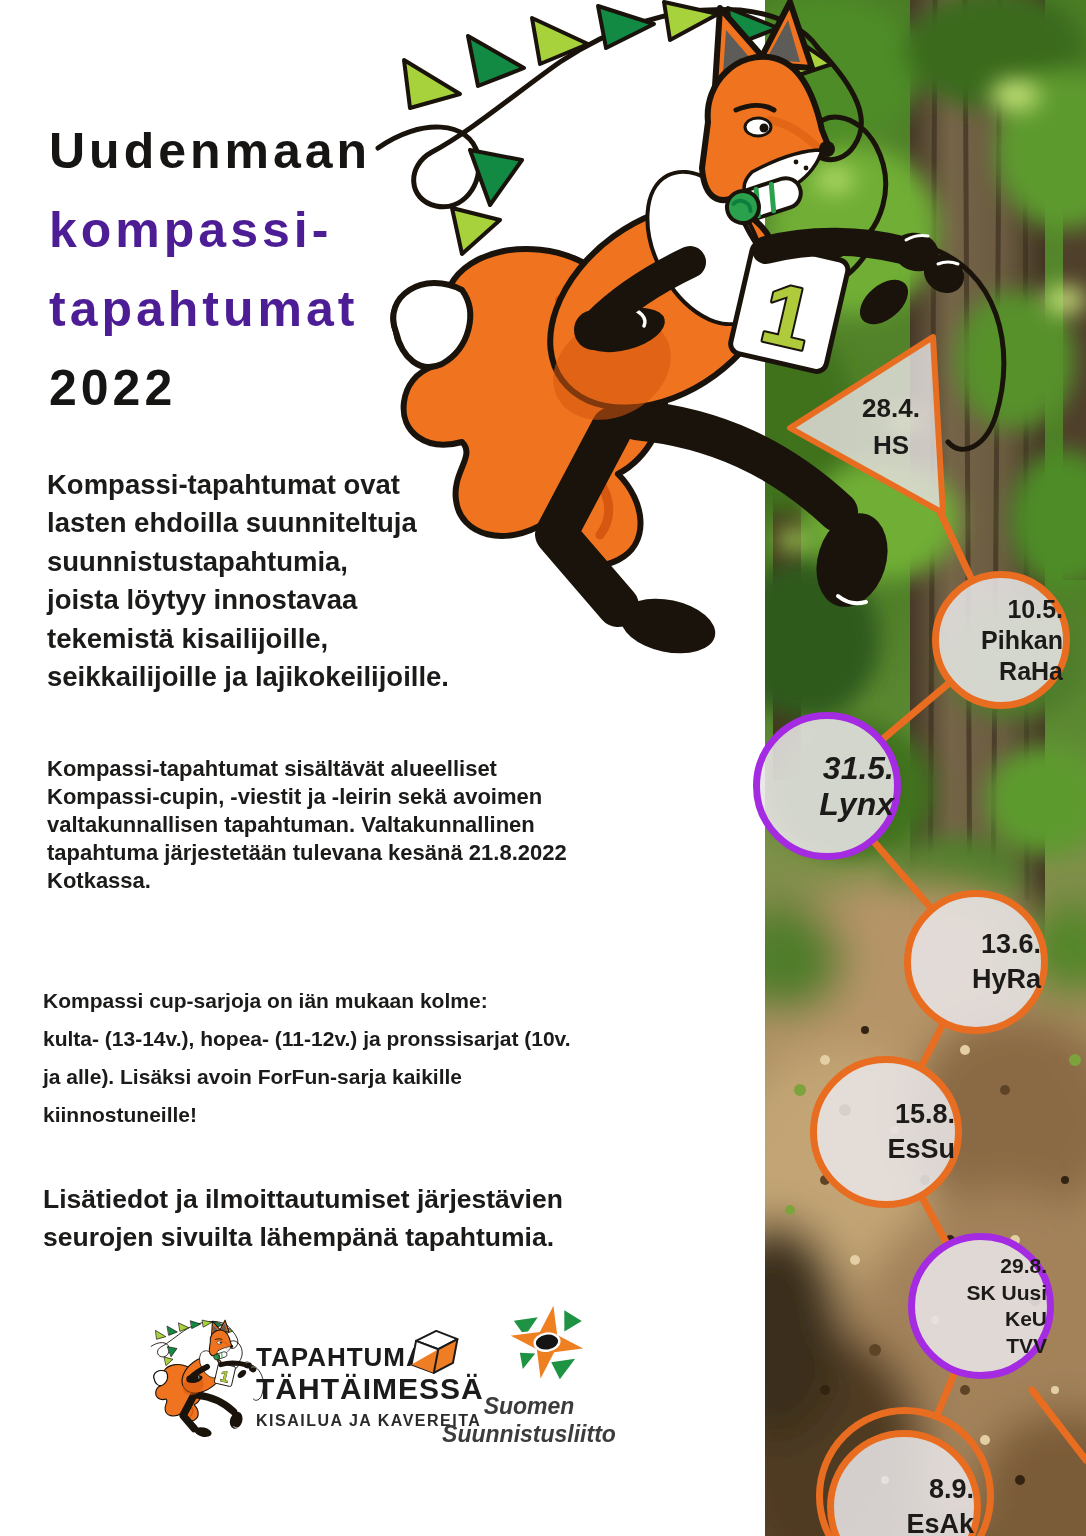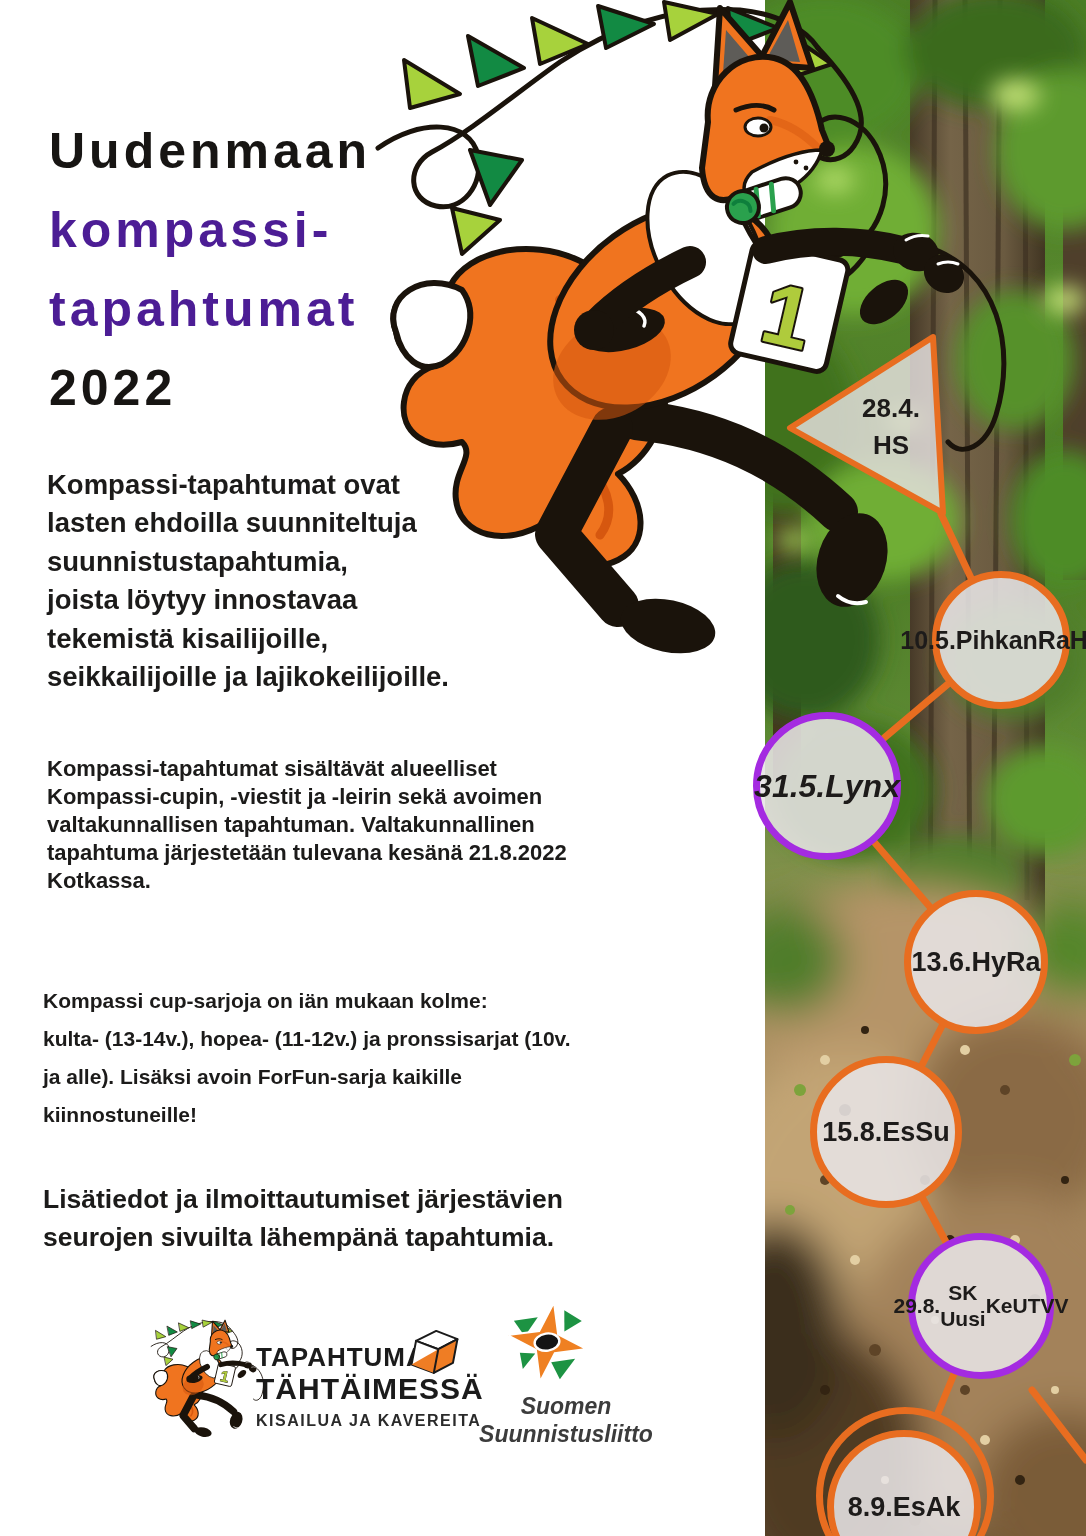--- a/index.html
+++ b/index.html
@@ -11,35 +11,35 @@
                font-size:50px;line-height:79px;letter-spacing:4px;color:#171513;}
   .title-block .orange{color:#4c1d95;}
   
   .para{position:absolute;font-weight:bold;color:#1c1b1a;white-space:pre-line;}
   .p1{left:47px;top:466px;font-size:27.5px;line-height:38.4px;}
   .p2{left:47px;top:755px;font-size:22px;line-height:28px;}
   .p3{left:43px;top:982px;font-size:21px;line-height:38px;}
   .p4{left:43px;top:1180px;font-size:26.5px;line-height:38px;}
   
   .ev{position:absolute;box-sizing:border-box;border-radius:50%;
-      background:rgba(231,228,229,0.88);display:flex;flex-direction:row;
-      align-items:center;justify-content:center;text-align:center;
+      background:rgba(231,228,229,0.88);display:flex;flex-direction:column;
+      align-items:flex-end;justify-content:center;text-align:center;
       font-weight:bold;color:#1d1b1a;}
   .ev.orange{border:7px solid #E86D20;}
   .ev.purple{border:7px solid #A42BE1;}
   .ring{position:absolute;box-sizing:border-box;border-radius:50%;
         border:7px solid #E86D20;background:transparent;}
   .tri-label{position:absolute;left:826px;top:390px;width:130px;text-align:center;
              font-weight:bold;font-size:26px;line-height:37px;color:#1d1b1a;}
   
   .tap-logo-text{position:absolute;left:256px;top:1342px;color:#1b1b1b;}
   .tap-line1{font-weight:bold;font-size:26px;line-height:30px;letter-spacing:1px;}
   .tap-line2{font-weight:bold;font-size:30px;line-height:34px;letter-spacing:1px;}
   .tap-tagline{margin-top:6px;font-weight:bold;font-size:16px;letter-spacing:1.5px;color:#2a2a2a;}
-  .ssl-text{position:absolute;left:474px;top:1392px;width:184px;text-align:center;
+  .ssl-text{position:absolute;left:437px;top:1392px;width:184px;text-align:center;
             font-style:italic;font-weight:bold;font-size:23px;line-height:28px;color:#3c3c3c;}
   svg{display:block;}
 </style>
 </head>
 <body>
 
 <div class="page">
 
   <svg class="abs" style="left:765px;top:0;" width="321" height="1536" viewBox="0 0 321 1536">
     <defs>

